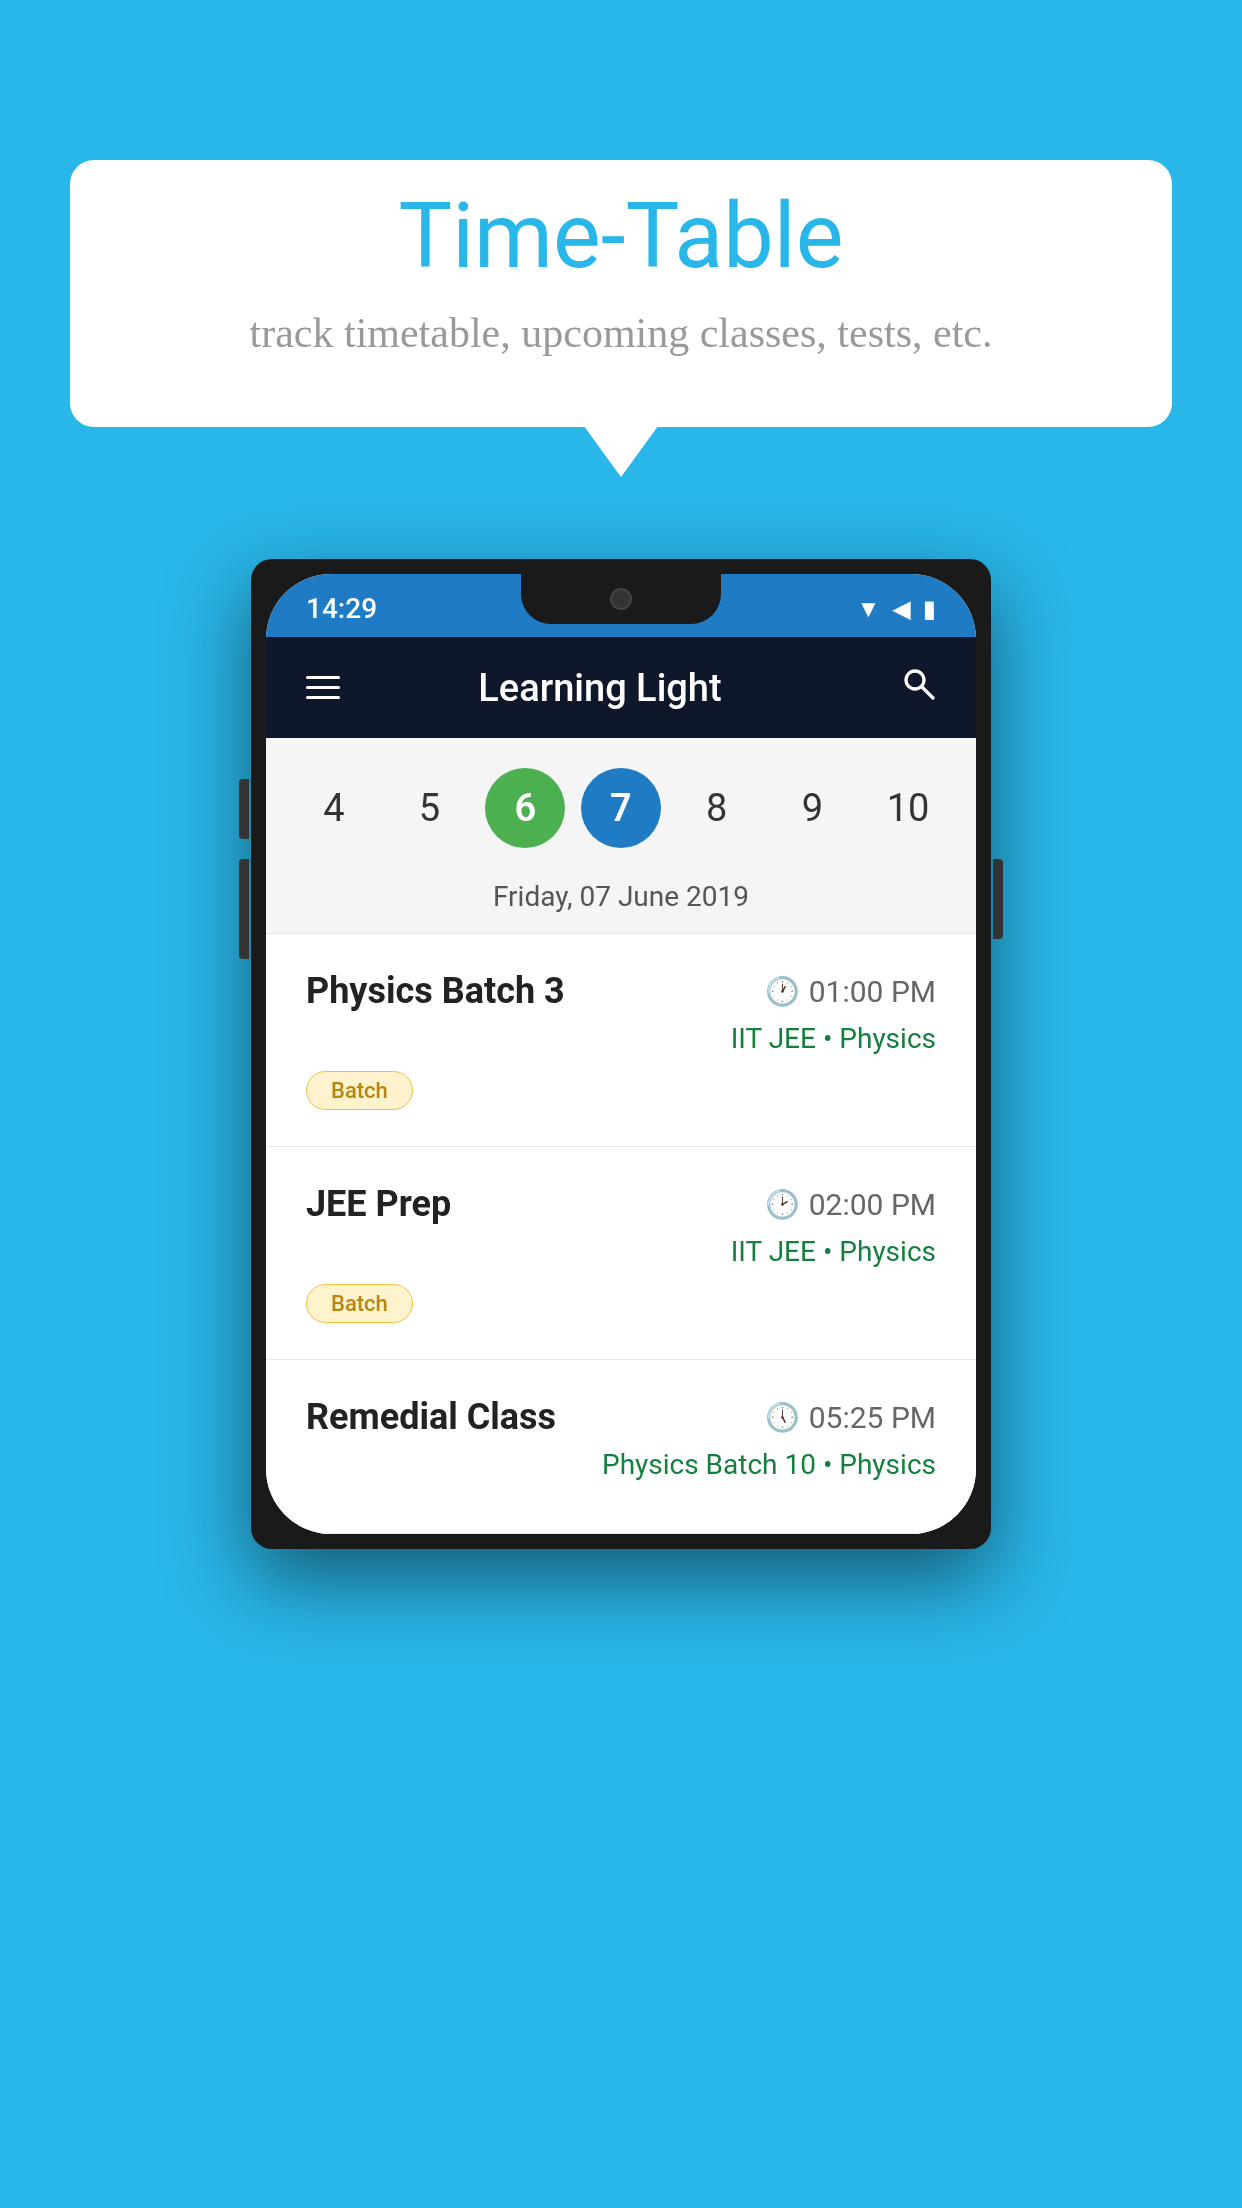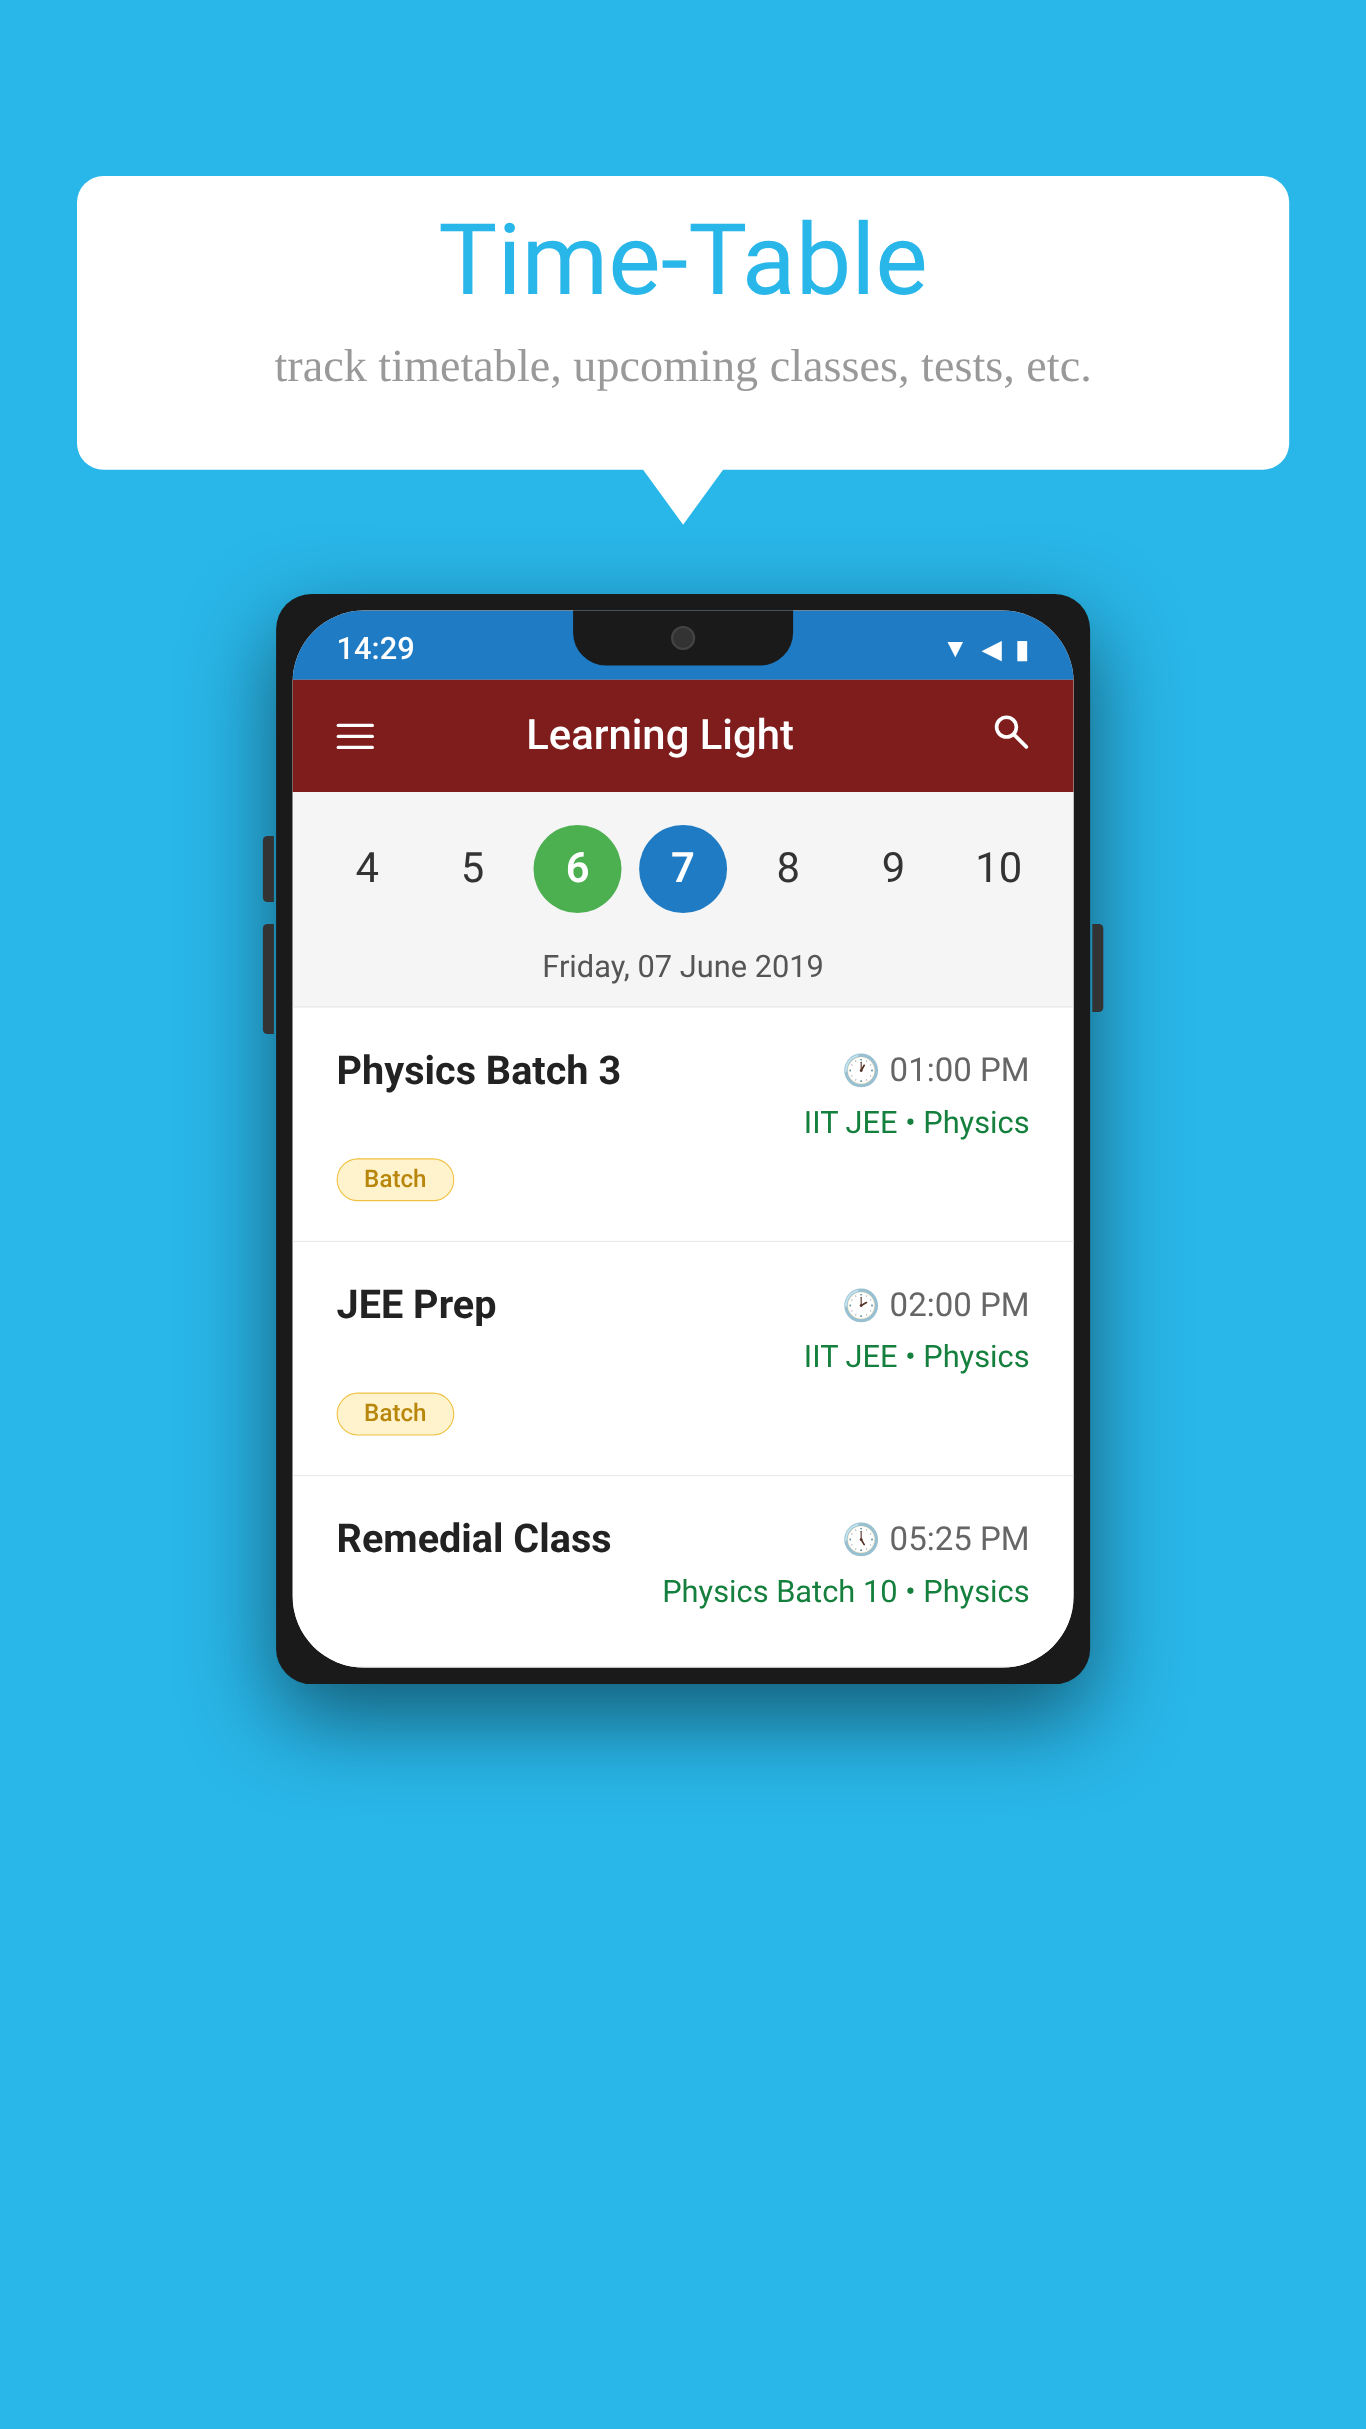--- a/index.html
+++ b/index.html
@@ -61,24 +61,25 @@
     .phone-container {
       position: absolute;
       top: 540px;
       left: 50%;
       transform: translateX(-50%);
       width: 740px;
     }
 
     .phone-outer {
       background: #1a1a1a;
-      border-radius: 32px;
+      border-radius: 21px;
       padding: 15px;
       box-shadow: 0 30px 80px rgba(0,0,0,0.5);
       position: relative;
+      margin-top: 19px;
     }
 
     .phone-notch-area {
       position: absolute;
       top: 15px;
       left: 50%;
       transform: translateX(-50%);
       width: 200px;
       height: 50px;
       background: #1a1a1a;
@@ -125,21 +126,21 @@
       gap: 12px;
     }
 
     .wifi-icon, .signal-icon, .battery-icon {
       color: white;
       font-size: 24px;
     }
 
     
     .app-bar {
-      background: #7f1d1d;
+      background: #0f172a;
       padding: 28px 40px;
       display: flex;
       align-items: center;
       justify-content: space-between;
     }
 
     .hamburger-icon {
       display: flex;
       flex-direction: column;
       gap: 7px;

